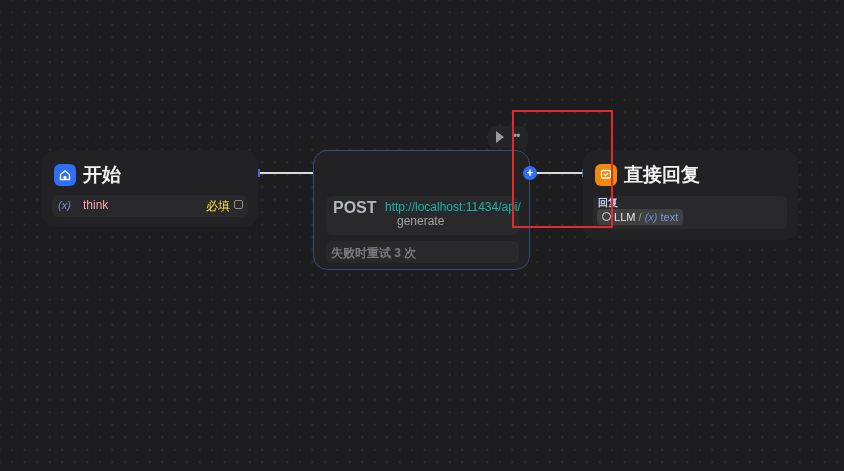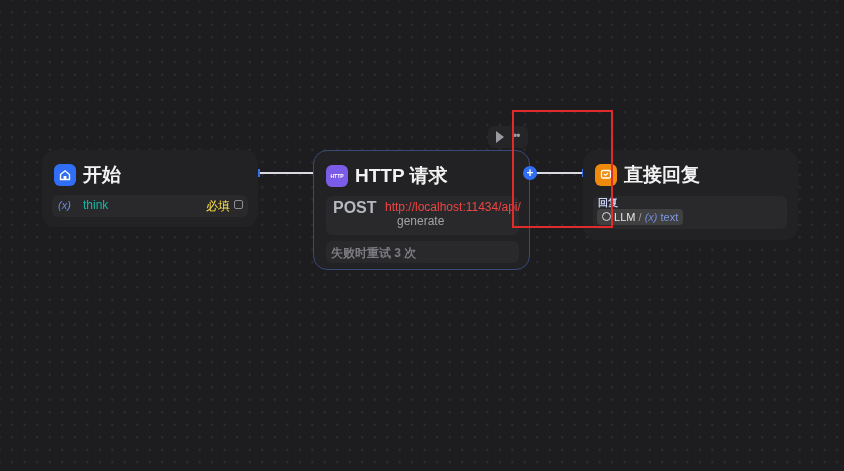--- a/index.html
+++ b/index.html
@@ -30,41 +30,35 @@
     <div class="nicon" style="background:#2f6ef5;">
       <svg width="12" height="12" viewBox="0 0 12 12">
           <path d="M1.5 5.5 L6 1.8 L10.5 5.5 V10.5 H1.5 Z" fill="none" stroke="#fff" stroke-width="1.4"></path>
           <rect x="4.6" y="7" width="2.8" height="3.5" fill="#fff"></rect>
         </svg>
     </div>
     <span class="ntitle">开始</span>
   </div>
   <div class="row" style="left:10px;top:45px;width:196px;height:22px;">
     <span style="position:absolute;left:6px;top:4px;color:#6f88d8;font-style:italic;font-size:11px;">(x)</span>
-    <span style="position:absolute;left:31px;top:3px;color:#14b8a6;">think</span>
+    <span style="position:absolute;left:31px;top:3px;color:#fca5a5;">think</span>
     <span style="position:absolute;right:18px;top:3px;color:#fde047;">必填</span>
     <span style="position:absolute;right:5px;top:5px;width:9px;height:9px;border:1px solid #8e8e93;border-radius:2px;box-sizing:border-box;"></span>
   </div>
 </div>
 
 <div style="position:absolute;left:488px;top:126px;width:40px;height:22px;background:#252527;border-radius:6px;">
   <span style="position:absolute;left:8px;top:5px;width:0;height:0;border-left:8px solid #9a9aa0;border-top:6px solid transparent;border-bottom:6px solid transparent;"></span>
   <span style="position:absolute;left:25px;top:5px;color:#9a9aa0;font-size:12px;line-height:10px;letter-spacing:-1px;">••</span>
 </div>
 
 <div class="node" style="left:313px;top:150px;width:217px;height:120px;border:1px solid #3a4a78;">
-  <div class="node-head">
-    <div class="nicon" style="background:#7b5ce8;">
-      <span style="font-size:5px;color:#fff;font-weight:bold;">HTTP</span>
-    </div>
-    <span class="ntitle">HTTP 请求</span>
-  </div>
   <div class="row" style="left:12px;top:45px;width:193px;height:39px;">
     <span style="position:absolute;left:7px;top:3px;font-weight:bold;color:#b6b8c0;font-size:16px;">POST</span>
-    <span style="position:absolute;left:43px;top:4px;color:#ef4444;padding-left:16px;">http://localhost:11434/api/</span>
+    <span style="position:absolute;left:43px;top:4px;color:#14b8a6;padding-left:16px;">http://localhost:11434/api/</span>
     <span style="position:absolute;left:43px;top:18px;color:#a3a3a3;margin-left:28px;">generate</span>
   </div>
   <div class="row" style="left:12px;top:90px;width:193px;height:22px;font-weight:bold;">
     <span style="position:absolute;left:5px;top:4px;color:#7c7c82;">失败时重试 3 次</span>
   </div>
 </div>
 <div style="position:absolute;left:523px;top:166px;width:14px;height:14px;border-radius:50%;background:#2f6ef5;color:#fff;font-size:12px;line-height:14px;text-align:center;font-weight:bold;">+</div>
 
 <div class="node" style="left:583px;top:150px;width:215px;height:90px;">
   <div class="node-head">

